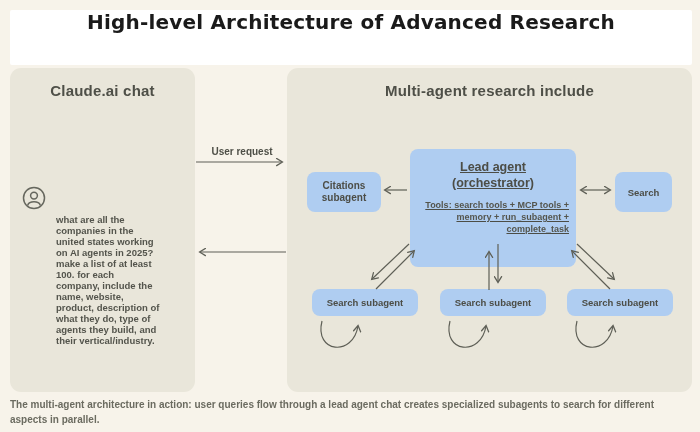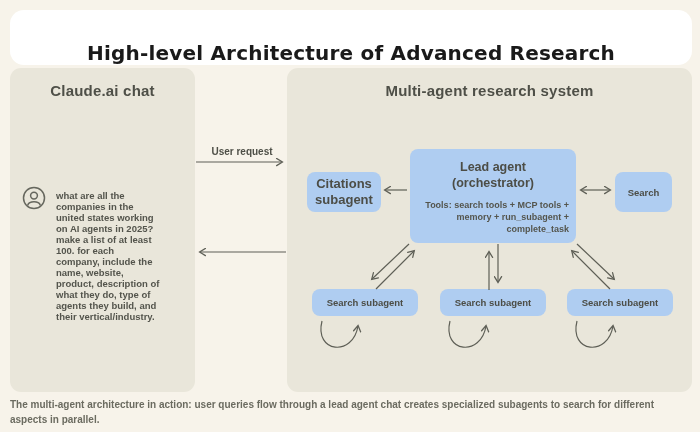--- a/index.html
+++ b/index.html
@@ -4,22 +4,22 @@
 <style>
   html,body{margin:0;padding:0;}
   .stage{
     position:relative;width:700px;height:432px;
     background:#F7F3EA;overflow:hidden;
     font-family:"Liberation Sans","DejaVu Sans",sans-serif;
   }
   
   .header-card{
     position:absolute;left:10px;top:10px;width:682px;height:55px;
-    background:#FFFFFF;border-radius:14px;
-    display:flex;align-items:flex-end;justify-content:center;
+    background:#FFFFFF;border-radius:2px;
+    display:flex;align-items:flex-start;justify-content:center;
   }
   .page-title{
     font-size:20px;font-weight:bold;color:#1A1A1A;letter-spacing:.2px;
     font-family:"DejaVu Sans","Liberation Sans",sans-serif;
   }
   
   .panel{position:absolute;top:68px;height:324px;background:#E9E6DA;border-radius:11px;}
   .chat-panel{left:10px;width:185px;}
   .system-panel{left:287px;width:405px;}
   .panel-title{
@@ -34,40 +34,40 @@
     width:26px;height:26px;border-radius:7px;background:#D9704C;
     display:flex;align-items:center;justify-content:center;flex:0 0 auto;
   }
   .user-badge{width:24px;height:24px;flex:0 0 auto;}
   .assistant-msg{
     width:100px;font-size:11.5px;font-weight:bold;color:#53544C;
     line-height:1.22;padding-top:3px;
   }
   .user-msg{
     width:104px;font-size:9.5px;font-weight:bold;color:#53544C;
-    line-height:11px;padding-top:4px;
+    line-height:11px;padding-top:4px;margin-top:24px;
   }
   
   .connector-label{
     position:absolute;width:110px;text-align:center;
     font-size:10px;font-weight:bold;color:#4E4F47;
   }
   .label-request{left:187px;top:146px;}
   .label-report{left:187px;top:236px;}
   
   .bluebox{
     position:absolute;background:#AFCDF1;border-radius:8px;
     color:#4C4D46;font-weight:bold;
     display:flex;align-items:center;justify-content:center;text-align:center;
   }
-  .lead-agent{left:410px;top:149px;width:166px;height:94px;display:block;}
+  .lead-agent{left:410px;top:149px;width:166px;height:118px;display:block;text-decoration:underline;}
   .lead-inner{padding-top:11px;}
   .lead-title,.lead-sub{font-size:12.5px;font-weight:bold;color:#4C4D46;text-align:center;line-height:1.25;}
   .lead-tools{margin:9px auto 0;width:152px;font-size:9px;font-weight:bold;color:#54554D;text-align:right;line-height:1.3;}
-  .citations-box{left:307px;top:172px;width:74px;height:40px;font-size:13px;line-height:1.25;}
+  .citations-box{left:307px;top:172px;width:74px;height:40px;font-size:10px;line-height:1.25;}
   .memory-box{left:615px;top:172px;width:57px;height:40px;font-size:9.5px;}
   .search-box{top:289px;width:106px;height:27px;font-size:9.5px;}
   .search-1{left:312px;}
   .search-2{left:440px;}
   .search-3{left:567px;}
   
   .arrows{position:absolute;left:0;top:0;width:700px;height:432px;pointer-events:none;}
   
   .caption{
     position:absolute;left:10px;top:398px;width:655px;
@@ -93,21 +93,21 @@
           <circle cx="12" cy="12" r="10.5" stroke="#66675E" stroke-width="1.5"></circle>
           <circle cx="12" cy="9.6" r="3.4" stroke="#66675E" stroke-width="1.5"></circle>
           <path d="M 5.8,18.9 C 7.2,14.6 16.8,14.6 18.2,18.9" stroke="#66675E" stroke-width="1.5" stroke-linecap="round"></path>
         </svg>
       </div>
       <div class="user-msg">what are all the companies in the united states working on AI agents in 2025? make a list of at least 100. for each company, include the name, website, product, description of what they do, type of agents they build, and their vertical/industry.</div>
     </div>
   </div>
 
   <div class="panel system-panel">
-    <div class="panel-title">Multi-agent research system</div>
+    <div class="panel-title">Multi-agent research include</div>
   </div>
 
   <div class="bluebox lead-agent">
     <div class="lead-inner">
       <div class="lead-title">Lead agent</div>
       <div class="lead-sub">(orchestrator)</div>
       <div class="lead-tools">Tools: search tools + MCP tools + memory + run_subagent + complete_task</div>
     </div>
   </div>
 

